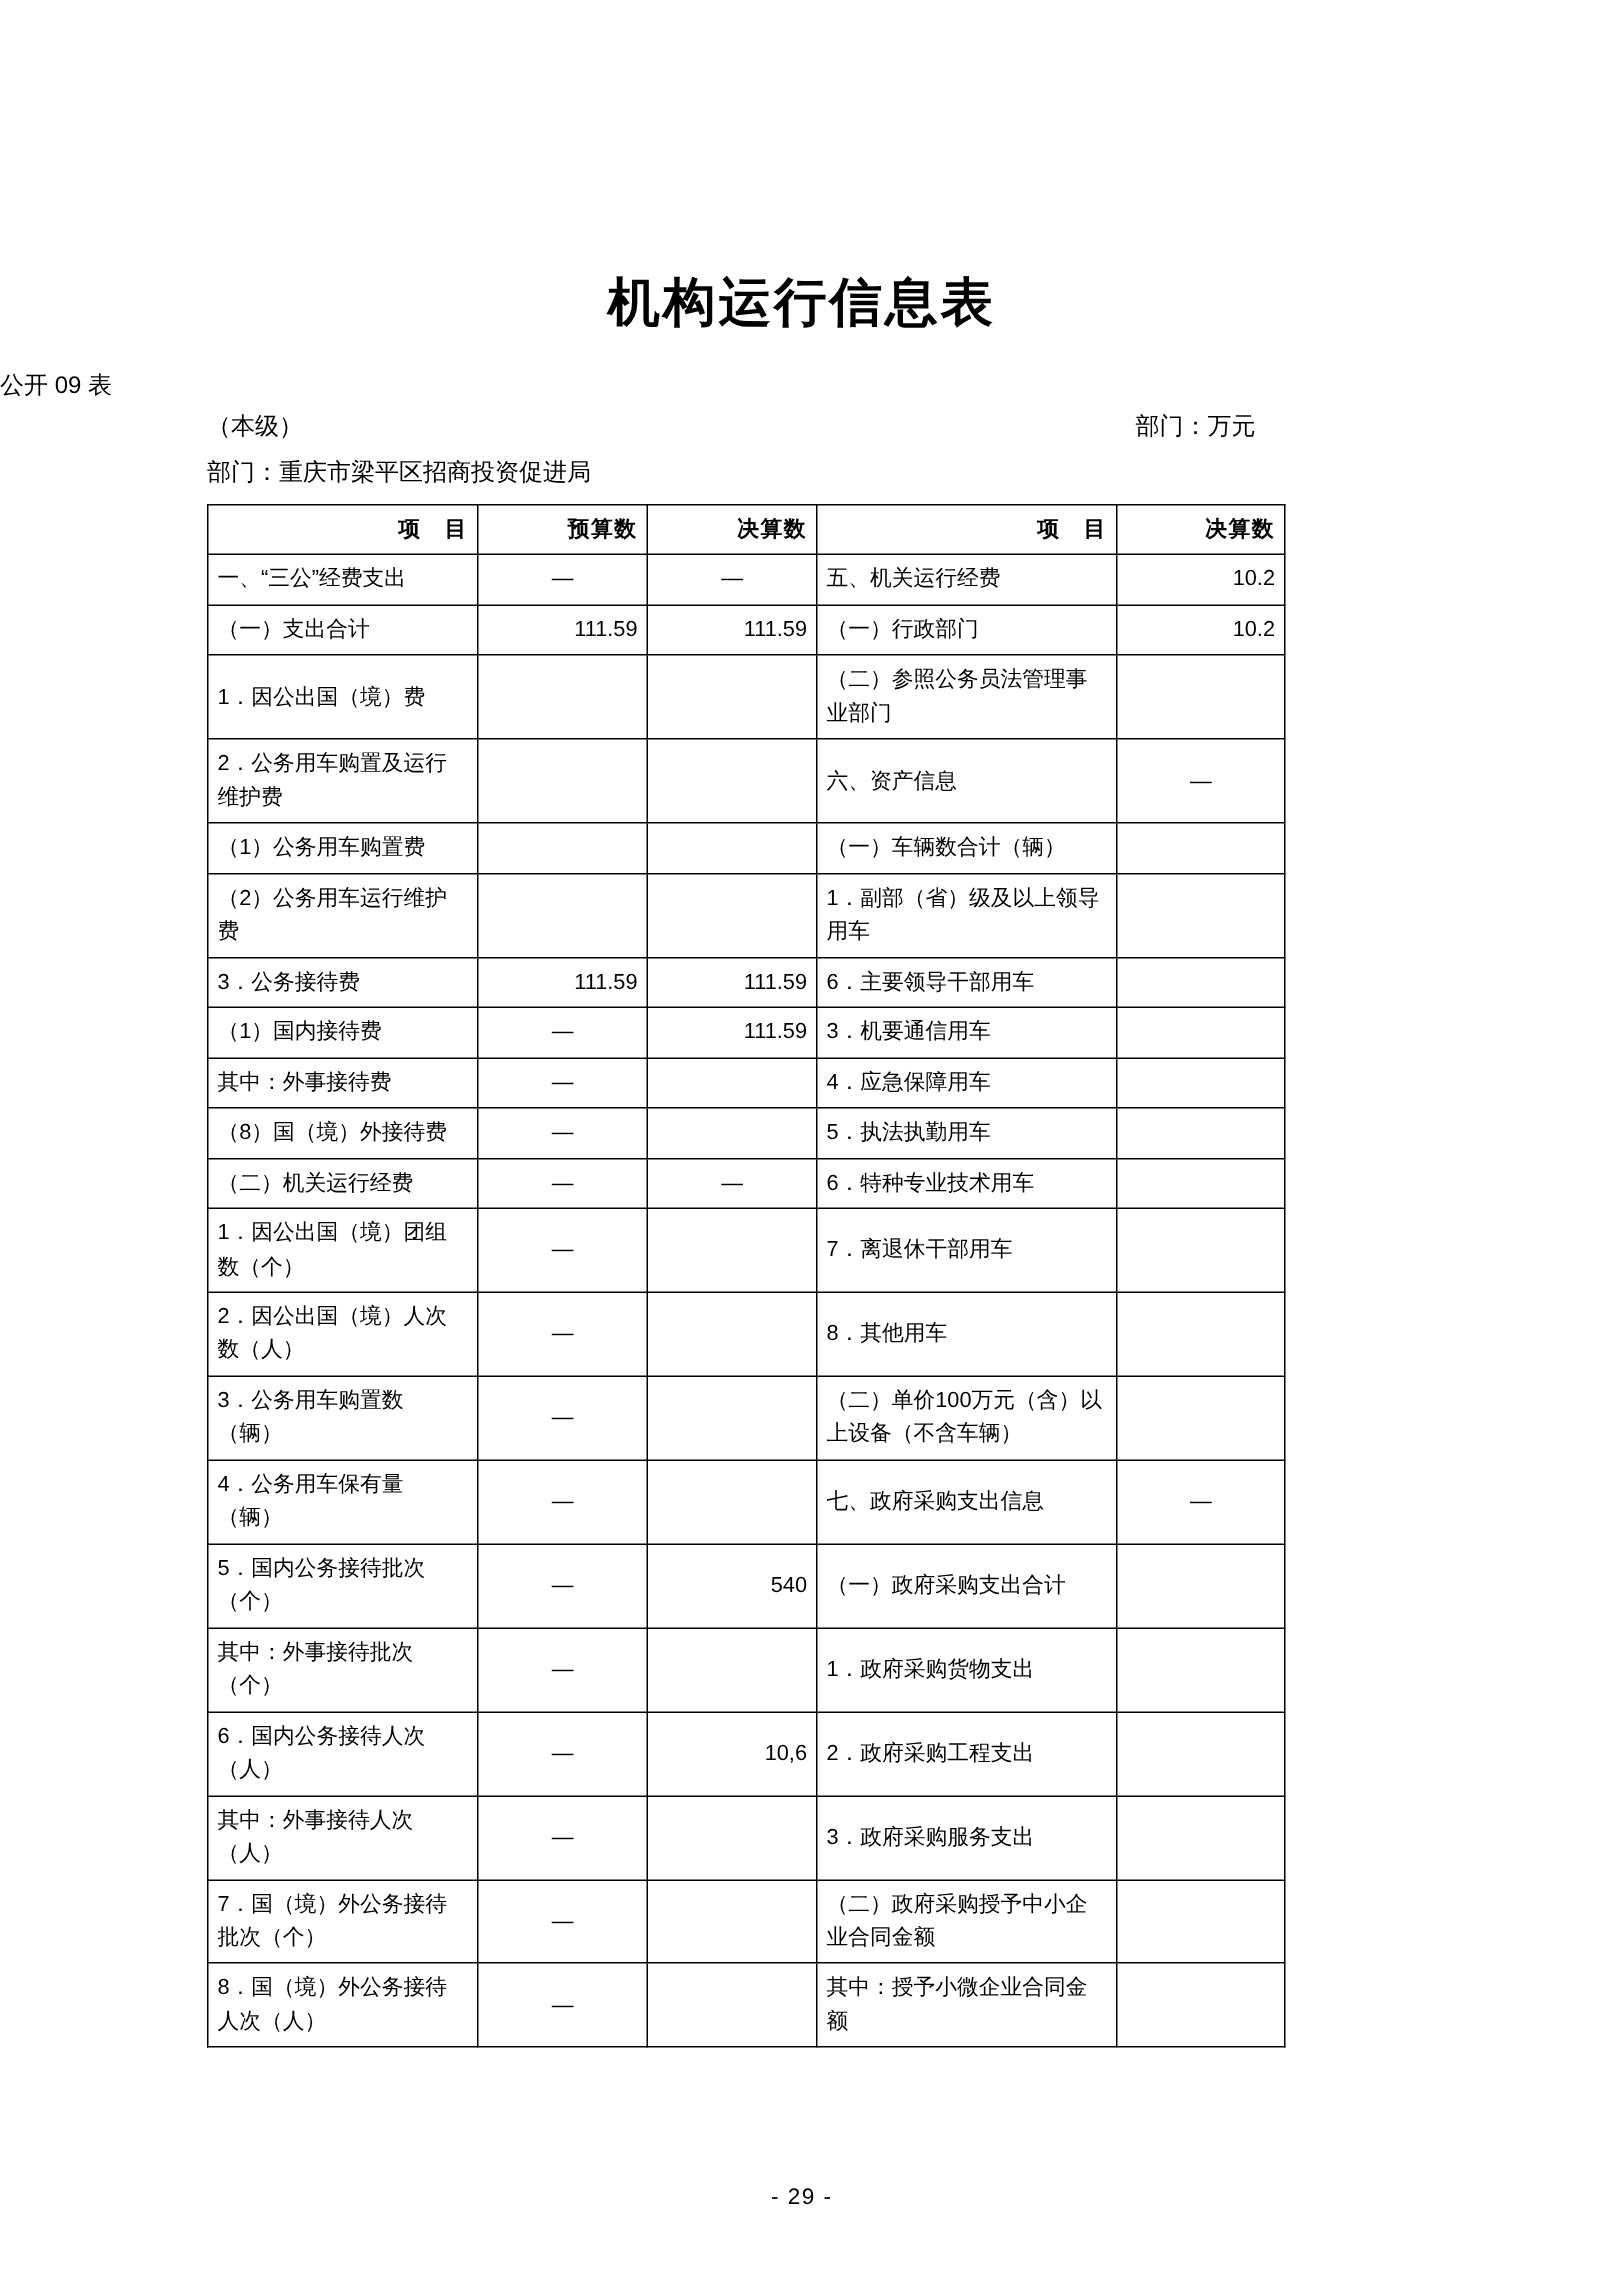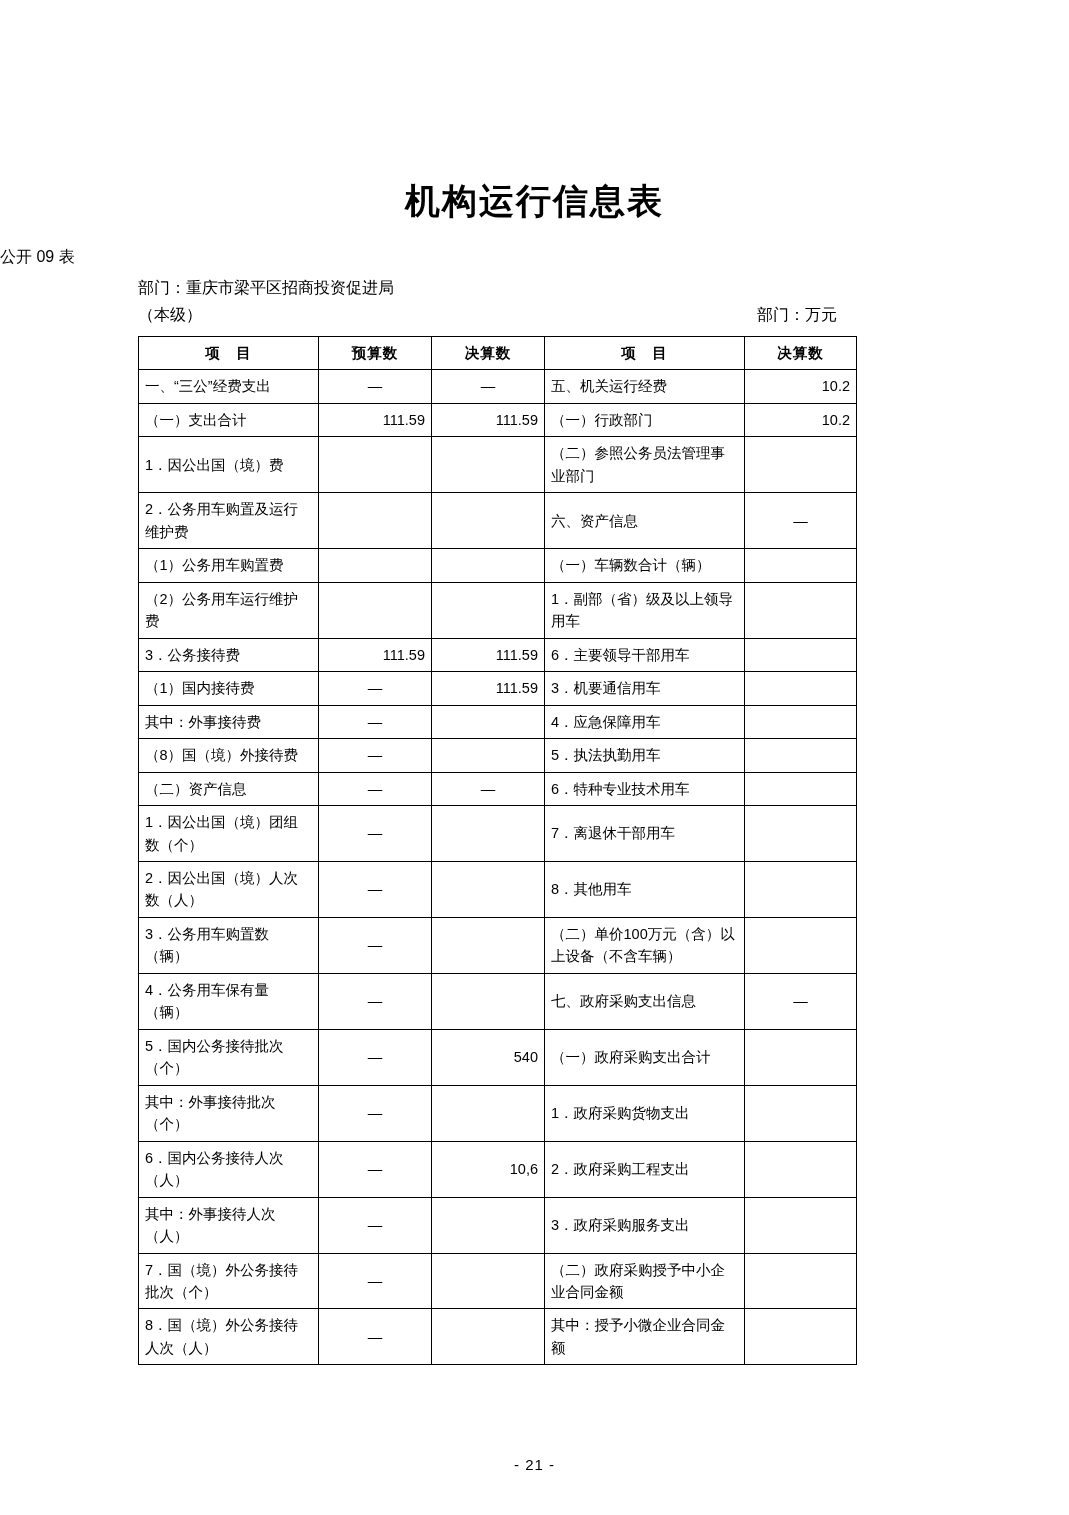--- a/index.html
+++ b/index.html
@@ -64,21 +64,21 @@
     line-height: 1.55;
     height: 20px;
   }
   col.c1 { width: 180px; }
   col.c2 { width: 113px; }
   col.c3 { width: 113px; }
   col.c4 { width: 200px; }
   col.c5 { width: 112px; }
 
   .hdr td {
-    text-align: center;
+    text-align: right;
     font-weight: bold;
     letter-spacing: 1px;
     height: 24px;
   }
   .num {
     text-align: right;
     padding-right: 14px;
   }
   .dash {
     text-align: center;
@@ -104,27 +104,27 @@
 </style>
 </head>
 <body>
 
 <div class="page">
 
   <h1 class="doc-title">机构运行信息表</h1>
 
   <div class="form-no">公开 09 表</div>
 
-  <div class="meta-row">
-    <span class="meta-left">部门：重庆市梁平区招商投资促进局</span>
-  </div>
-
   <div class="meta-row second">
     <span class="meta-left">（本级）</span>
     <span class="meta-right">部门：万元</span>
+  </div>
+
+  <div class="meta-row">
+    <span class="meta-left">部门：重庆市梁平区招商投资促进局</span>
   </div>
 
   <table class="fin">
     <colgroup>
       <col class="c1">
         <col class="c2">
         <col class="c3">
         <col class="c4">
         <col class="c5">
     </colgroup>
@@ -200,21 +200,21 @@
           <td class="num"></td>
         </tr>
         <tr>
           <td class="lbl ind2">（8）国（境）外接待费</td>
           <td class="dash">—</td>
           <td class="num"></td>
           <td class="lbl ind2">5．执法执勤用车</td>
           <td class="num"></td>
         </tr>
         <tr>
-          <td class="lbl ind1">（二）资产信息</td>
+          <td class="lbl ind1">（二）机关运行经费</td>
           <td class="dash">—</td>
           <td class="dash">—</td>
           <td class="lbl ind2">6．特种专业技术用车</td>
           <td class="num"></td>
         </tr>
         <tr>
           <td class="lbl ind2">1．因公出国（境）团组数（个）</td>
           <td class="dash">—</td>
           <td class="num"></td>
           <td class="lbl ind2">7．离退休干部用车</td>
@@ -279,14 +279,14 @@
         <tr>
           <td class="lbl ind2">8．国（境）外公务接待人次（人）</td>
           <td class="dash">—</td>
           <td class="num"></td>
           <td class="lbl ind3">其中：授予小微企业合同金额</td>
           <td class="num"></td>
         </tr>
       </tbody>
   </table>
 
-  <div class="page-num">- 21 -</div>
+  <div class="page-num">- 29 -</div>
 </div>
 
 </body></html>

